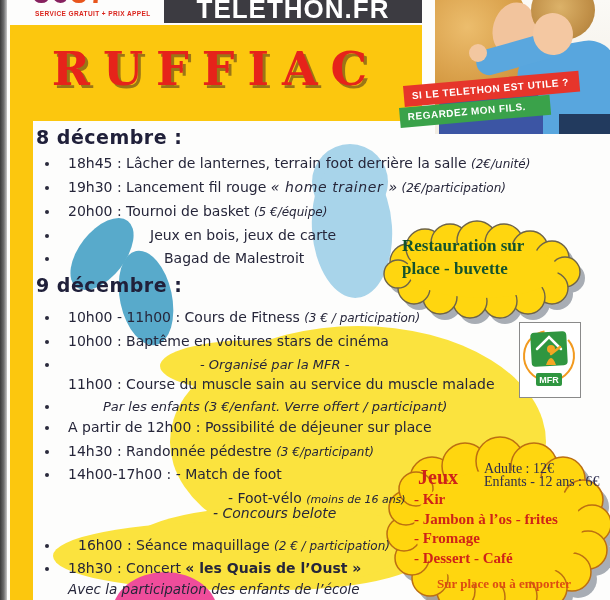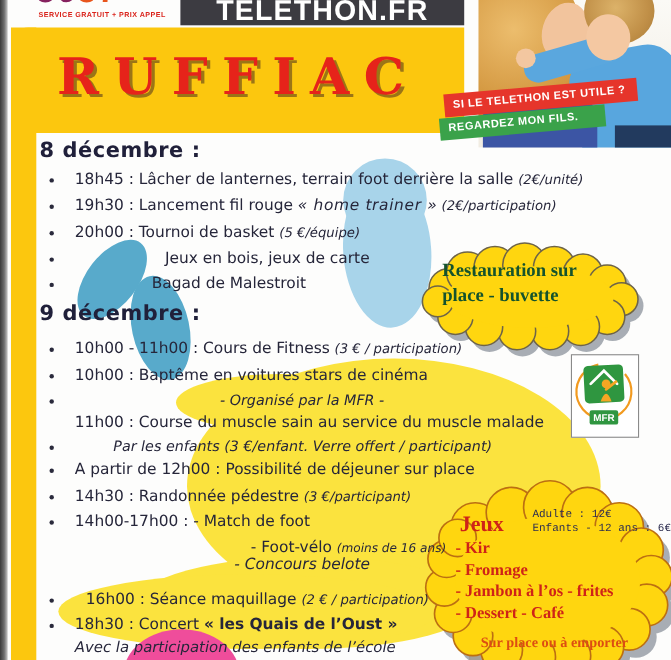--- a/index.html
+++ b/index.html
@@ -67,22 +67,22 @@
   .part-si{font-style:italic;font-size:12px;}
   .part-si11{font-style:italic;font-size:11px;}
   .part-i13{font-style:italic;font-size:13px;}
   .part-i14{font-style:italic;font-size:13.5px;}
   
   .cloud-text-restauration{position:absolute;left:402px;top:234px;width:170px;z-index:3;
       font-family:"Liberation Serif",serif;font-weight:bold;font-size:17px;line-height:23px;color:#14532d;}
   .repas-box{position:absolute;left:398px;top:448px;width:214px;height:152px;z-index:3;
       font-family:"Liberation Serif",serif;color:#cf2318;}
   .repas-title{position:absolute;left:20px;top:18px;font-size:20px;font-weight:bold;}
-  .repas-prices{position:absolute;left:86px;top:14px;font-family:Liberation Mono, monospace;
-      font-size:10px;line-height:13px;color:#2e2e50;}
+  .repas-prices{position:absolute;left:86px;top:14px;font-family:Liberation Serif, serif;
+      font-size:14px;line-height:13px;color:#2e2e50;}
   .repas-items{position:absolute;left:16px;top:42px;font-size:15px;font-weight:bold;line-height:19.5px;white-space:nowrap;}
   .repas-footer{position:absolute;left:2px;top:128px;width:208px;text-align:center;
       font-size:13px;font-weight:bold;color:#dd4d12;white-space:nowrap;}
   
   .mfr{position:absolute;left:519px;top:322px;width:60px;height:74px;background:#fff;
        border:1px solid #8a8a8a;z-index:3;}
 </style>
 </head>
 <body>
 
@@ -226,21 +226,21 @@
       <div class="sec-h" style="left: 36px; top: 126px;">8 décembre :</div>
       <div class="dot" style="left: 45px; top: 162px;"></div>
       <div class="line" style="left: 68px; top: 155px;"><span>18h45 : Lâcher de lanternes, terrain foot derrière la salle </span><span class="part-si">(2€/unité)</span></div>
       <div class="dot" style="left: 45px; top: 186px;"></div>
       <div class="line" style="left: 68px; top: 179px;"><span>19h30 : Lancement fil rouge </span><span class="part-bi">« home trainer »</span><span class="part-si"> (2€/participation)</span></div>
       <div class="dot" style="left: 45px; top: 210px;"></div>
       <div class="line" style="left: 68px; top: 203px;"><span>20h00 : Tournoi de basket </span><span class="part-si">(5 €/équipe)</span></div>
       <div class="dot" style="left: 45px; top: 234px;"></div>
       <div class="line" style="left: 150px; top: 227px;"><span>Jeux en bois, jeux de carte</span></div>
       <div class="dot" style="left: 45px; top: 257px;"></div>
-      <div class="line" style="left: 138px; top: 250px;"><span>Bagad de Malestroit</span></div>
+      <div class="line" style="left: 164px; top: 250px;"><span>Bagad de Malestroit</span></div>
       <div class="sec-h" style="left: 36px; top: 274px;">9 décembre :</div>
       <div class="dot" style="left: 45px; top: 316px;"></div>
       <div class="line" style="left: 68px; top: 309px;"><span>10h00 - 11h00 : Cours de Fitness </span><span class="part-si">(3 € / participation)</span></div>
       <div class="dot" style="left: 45px; top: 340px;"></div>
       <div class="line" style="left: 68px; top: 333px;"><span>10h00 : Baptême en voitures stars de cinéma</span></div>
       <div class="dot" style="left: 45px; top: 363px;"></div>
       <div class="line" style="left: 200px; top: 356px;"><span class="part-i13">-  Organisé par la MFR  -</span></div>
       <div class="line" style="left: 68px; top: 376px;"><span>11h00 : Course du muscle sain au service du muscle malade</span></div>
       <div class="dot" style="left: 45px; top: 405px;"></div>
       <div class="line" style="left: 103px; top: 398px;"><span class="part-i13">Par les enfants (3 €/enfant. Verre offert / participant)</span></div>
@@ -265,22 +265,22 @@
   </div>
 
   <div class="repas-box">
     <div class="repas-title">Jeux</div>
     <div class="repas-prices" id="repas-prices">
         <div>Adulte : 12€</div>
         <div>Enfants - 12 ans : 6€</div>
       </div>
     <div class="repas-items" id="repas-items">
         <div>- Kir</div>
+        <div>- Jambon à l’os -  frites</div>
         <div>- Fromage</div>
-        <div>- Jambon à l’os -  frites</div>
         <div>- Dessert - Café</div>
       </div>
     <div class="repas-footer">Sur place ou à emporter</div>
   </div>
 
   <div class="mfr">
     <svg width="58" height="72" viewBox="0 0 58 72">
       <circle cx="29" cy="33" r="25" fill="none" stroke="#f29a1f" stroke-width="2" stroke-dasharray="130 28" transform="rotate(-40 29 33)"></circle>
       <rect x="11" y="9" width="36" height="34" rx="4" fill="#2f9640" transform="rotate(-3 29 26)"></rect>
       <path d="M17 26 L29 14 L41 26" fill="none" stroke="#ffffff" stroke-width="2.5" stroke-linecap="round"></path>

